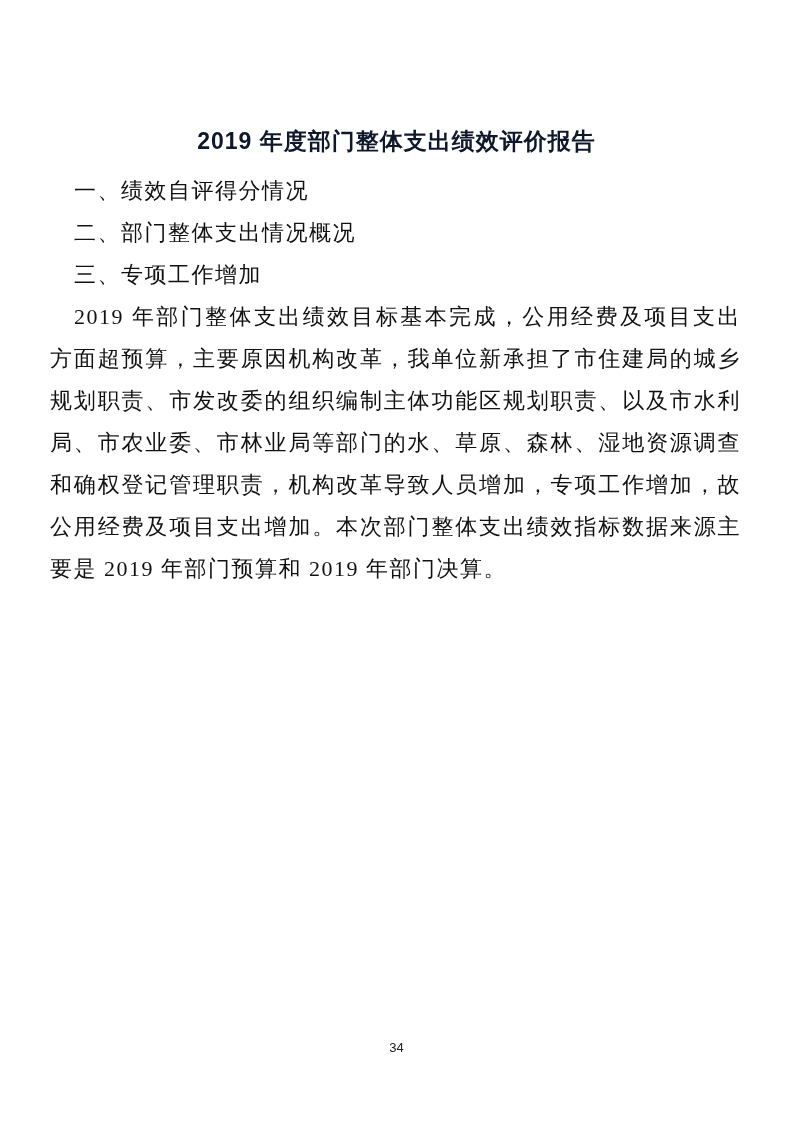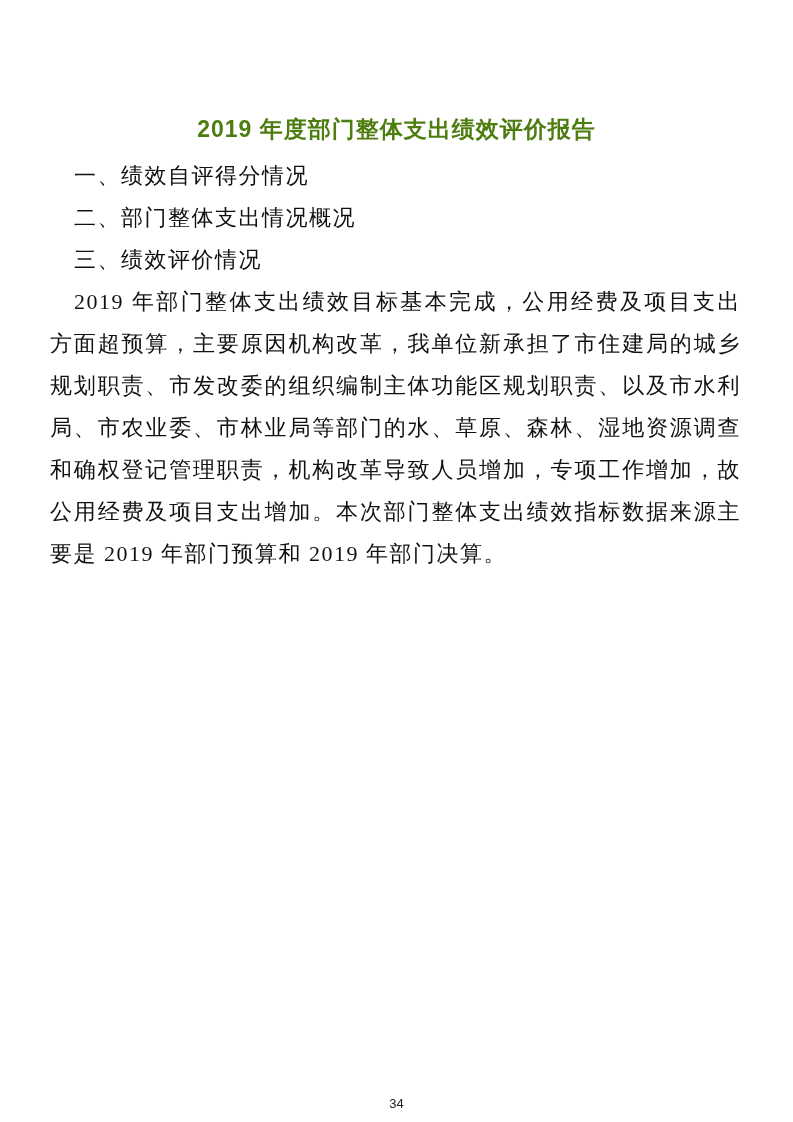--- a/index.html
+++ b/index.html
@@ -10,27 +10,27 @@
   .page {
     position: relative;
     width: 793px;
     height: 1122px;
     background: #ffffff;
     color: #111111;
     overflow: hidden;
     font-family: "Liberation Serif", serif;
   }
   .doc-title {
-    margin: 0;
+    margin: 12px;
     padding: 112px 50px 0 50px;
     text-align: center;
     font-size: 23px;
     line-height: 34px;
     font-weight: 700;
-    color: #4d7c0f;
+    color: #0f172a;
     font-family: "Liberation Sans", sans-serif;
     letter-spacing: 1px;
   }
   .doc-body {
     margin: 9px 52px 0 50px;
     font-size: 22px;
     line-height: 42px;
     letter-spacing: 1.5px;
     text-align: justify;
     text-justify: inter-ideograph;
@@ -39,21 +39,21 @@
     margin: 0;
     text-indent: 24px;
     font-weight: 400;
   }
   .doc-para {
     margin: 0;
     text-indent: 24px;
   }
   .page-number {
     position: absolute;
-    top: 1096px;
+    top: 1040px;
     left: 0;
     width: 100%;
     text-align: center;
     font-size: 13px;
     color: #222222;
     font-family: "Liberation Sans", sans-serif;
   }
 </style>
 </head>
 <body>
@@ -61,21 +61,21 @@
 <div class="page">
 
   <h1 class="doc-title">2019 年度部门整体支出绩效评价报告</h1>
 
   <div class="doc-body">
 
     <p class="doc-heading">一、绩效自评得分情况</p>
 
     <p class="doc-heading">二、部门整体支出情况概况</p>
 
-    <p class="doc-heading">三、绩效评价情况</p>
+    <p class="doc-heading">三、专项工作增加</p>
     <p class="doc-para">2019 年部门整体支出绩效目标基本完成，公用经费及项目支出方面超预算，主要原因机构改革，我单位新承担了市住建局的城乡规划职责、市发改委的组织编制主体功能区规划职责、以及市水利局、市农业委、市林业局等部门的水、草原、森林、湿地资源调查和确权登记管理职责，机构改革导致人员增加，专项工作增加，故公用经费及项目支出增加。本次部门整体支出绩效指标数据来源主要是 2019 年部门预算和 2019 年部门决算。</p>
 
 
   </div>
 
   <div class="page-number">34</div>
 
 </div>
 
 </body></html>

